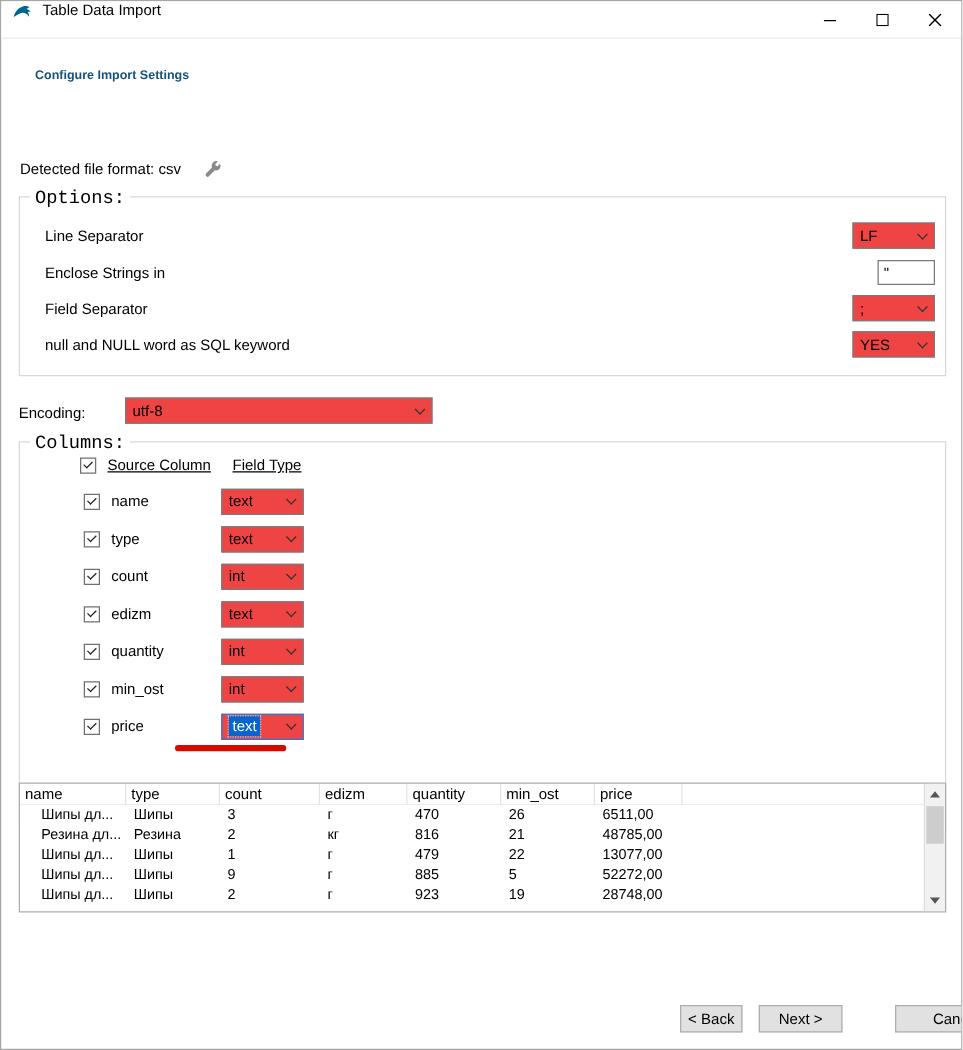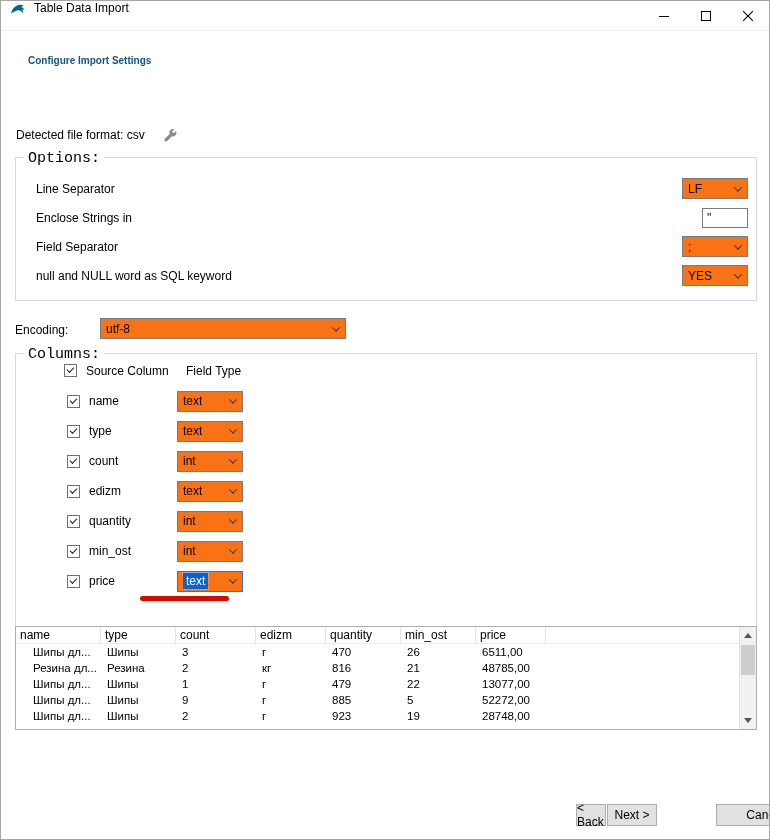--- a/index.html
+++ b/index.html
@@ -35,21 +35,21 @@
   }
   .options-box { left:14px; top:156px; width:742px; height:144px; }
   .options-inner { padding-top:16px; }
   .opt-row {
     height:29px; display:flex; align-items:center;
     padding-left:20px; padding-right:8px;
   }
   .opt-label { flex:1; }
   
   .combo {
-    position:relative; height:21px; background:#f97316; border:1px solid #7a7a7a;
+    position:relative; height:21px; background:#ef4444; border:1px solid #7a7a7a;
     display:flex; align-items:center; padding:0 18px 0 5px; cursor:default;
   }
   .combo.w66 { width:66px; }
   .combo-val { font-size:12px; white-space:nowrap; overflow:hidden; }
   .combo-arrow {
     position:absolute; right:1px; top:1px; bottom:1px; width:16px;
     display:flex; align-items:center; justify-content:center;
   }
   .chev {
     display:block; width:6px; height:6px;
@@ -60,21 +60,21 @@
     width:46px; height:20px; border:1px solid #7a7a7a; background:#fff;
     font-family:"Liberation Sans","DejaVu Sans",sans-serif; font-size:12px; padding:0 4px;
   }
   .combo.selected { border-color:#2a7ad4; }
   .combo.selected .combo-val { background:#0a64cd; color:#fff; padding:1px 3px; outline:1px dotted #9cc3ef; }
   
   .encoding-label { position:absolute; left:14px; top:322px; }
   .encoding-combo { position:absolute; left:99px; top:317px; width:246px; }
   
   .columns-box { left:14px; top:352px; width:742px; height:308px;padding-left:32px; }
-  .col-header { display:flex; align-items:flex-start; margin:10px 0 6px 16px; height:16px; }
+  .col-header { display:flex; align-items:center; margin:10px 0 6px 16px; height:16px;text-decoration:underline; }
   .col-header .hdr-source { margin-left:9px; width:100px; }
   .col-rows { }
   .col-row { display:flex; align-items:center; height:30px; padding-left:19px; }
   .col-row .col-name { margin-left:9px; width:88px; }
   .checkbox {
     width:13px; height:13px; background:#fff; border:1px solid #707070; position:relative;
     flex:0 0 13px; cursor:default;
   }
   .check-mark {
     position:absolute; left:2px; top:2px; width:7px; height:4px;
@@ -108,22 +108,22 @@
   .sb-btn { height:17px; display:flex; align-items:center; justify-content:center; }
   .tri-up { width:0; height:0; border-left:4px solid transparent; border-right:4px solid transparent; border-bottom:5px solid #555; }
   .tri-down { width:0; height:0; border-left:4px solid transparent; border-right:4px solid transparent; border-top:5px solid #555; }
   .sb-down { position:absolute; bottom:0; left:0; right:0; }
   .sb-thumb { position:absolute; top:18px; left:1px; width:14px; height:30px; background:#cdcdcd; }
   
   .btn {
     position:absolute; top:803px; height:22px; background:#e1e1e1; border:1px solid #adadad;
     display:flex; align-items:center; justify-content:center; font-size:12px; cursor:default;
   }
-  .btn-back { left:543px; width:30px;margin-left:32px; }
-  .btn-next { left:606px; width:50px; }
+  .btn-back { left:543px; width:50px; }
+  .btn-next { left:606px; width:67px; }
   .btn-cancel { left:715px; width:86px;padding-left:12px; }
 </style>
 </head>
 <body>
 
 <div class="window">
 
   <div class="titlebar">
     <span class="app-icon">
       <svg width="16" height="16" viewBox="0 0 16 16">

